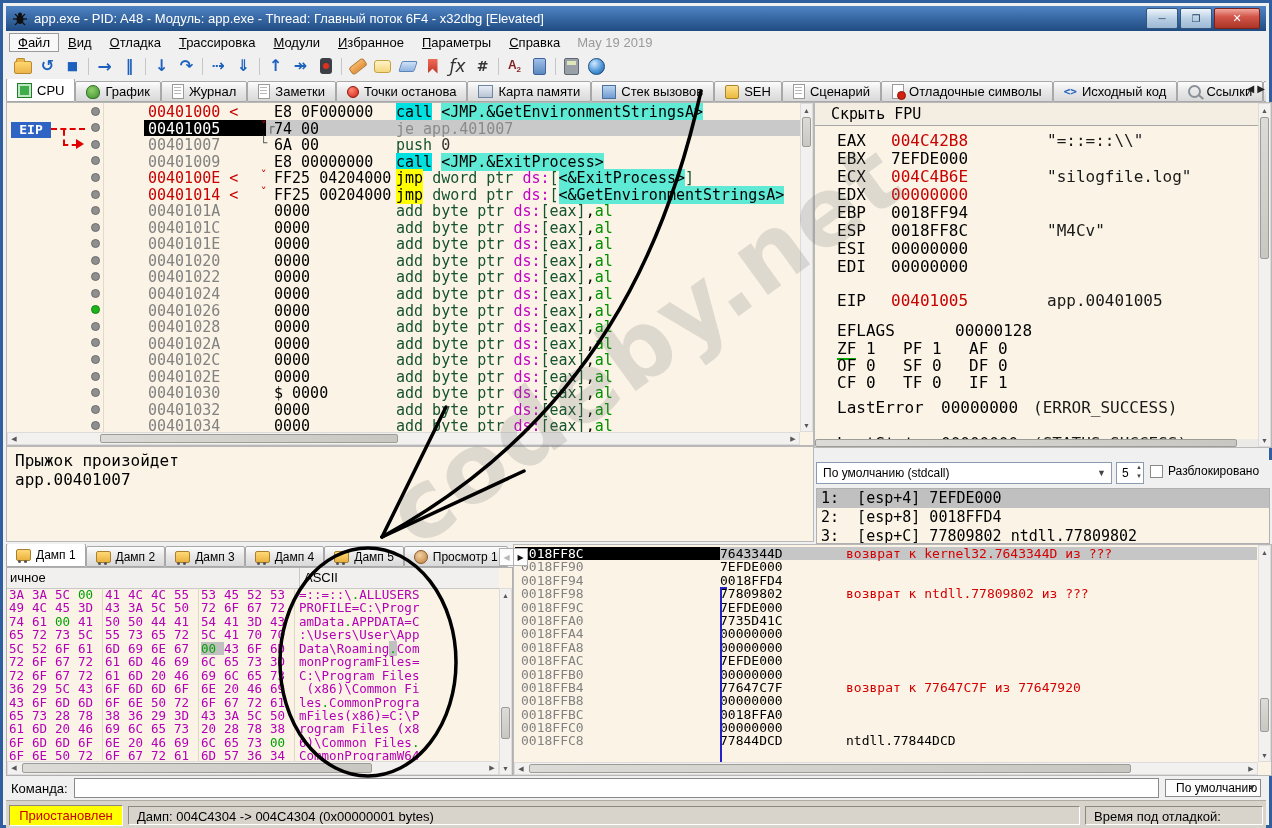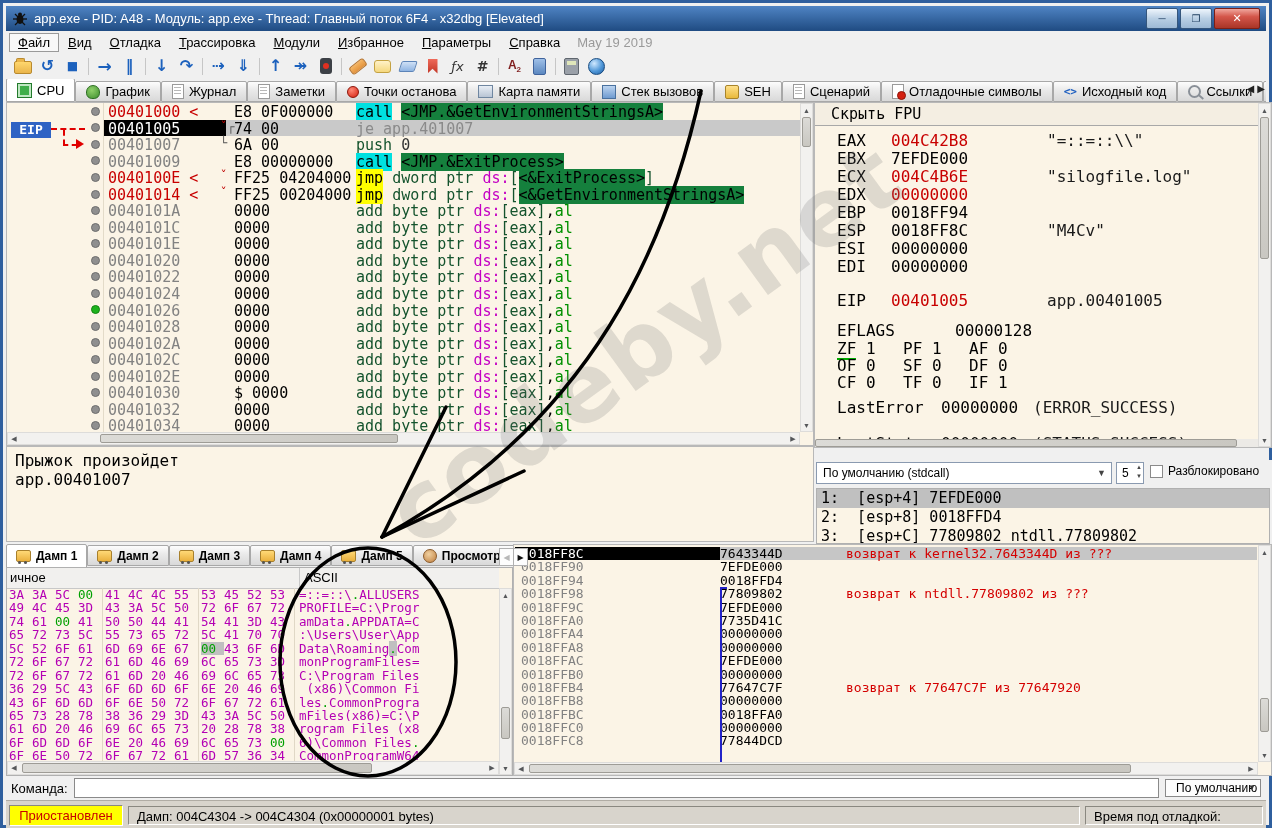--- a/index.html
+++ b/index.html
@@ -74,31 +74,31 @@
   #dump{left:3px;top:541px;width:507px;height:232px;background:#f0f0f0;border:none;}
   #stack{left:510px;top:541px;width:759px;height:232px;}
 
   
   #da-body{position:absolute;left:0;top:0;right:13px;bottom:13px;overflow:hidden;}
   .da-row{display:flex;height:16.55px;line-height:16.5px;font:15px "DejaVu Sans Mono",monospace;white-space:pre;}
   .da-eipcol{width:80px;flex:none;}
   .da-gut{width:16px;flex:none;display:flex;align-items:center;justify-content:center;border-right:1px solid #e3dbc9;}
   .dot{width:9px;height:9px;border-radius:50%;background:#8f8f8f;border:1px solid #6d6d6d;box-sizing:border-box;}
   .dot.green{background:#1db31d;border-color:#118411;}
-  .da-addr{width:118px;flex:none;padding-left:4px;color:#828282;}
+  .da-addr{width:118px;flex:none;padding-left:4px;color:#828282;margin-left:40px;}
   .da-addr.red{color:#c80000;}
   .da-row.sel .da-addr{background:#000;color:#fff;}
   .da-bytes{width:122px;flex:none;position:relative;padding-left:8px;color:#000;}
   .da-ins{flex:1;}
   .da-row.sel .da-bytes,.da-row.sel .da-ins{background:#c9c9c9;}
   .jm{position:absolute;left:-6px;font-size:12px;}
   .jm .jr{color:#c00000;} .jm .jd{color:#555;}
   .tk-c{background:#00e0e0;color:#000;}
   .tk-j{background:#ffff00;color:#000;}
-  .tk-y{background:#15803d;color:#000;margin-top:28px;}
+  .tk-y{background:#5eead4;color:#000;margin-top:28px;}
   .tk-b{color:#14532d;} .tk-m{color:#c400c4;} .tk-g{color:#009000;}
   .tk-n{color:#000;} .tk-x{color:#8a8a8a;} .tk-d{color:#333;}
   
   .eip-label{position:absolute;left:4px;top:19px;width:40px;height:16px;background:#2f63c4;color:#fff;
     font:bold 13px "DejaVu Sans Mono",monospace;text-align:center;line-height:16px;z-index:3;}
   .dash-h1{position:absolute;left:44px;top:25px;width:34px;border-top:2px dashed #e00000;z-index:3;}
   .dash-v{position:absolute;left:56px;top:27px;height:15px;border-left:2px dashed #e00000;z-index:3;}
   .dash-h2{position:absolute;left:56px;top:41px;width:14px;border-top:2px dashed #e00000;z-index:3;}
   .dash-arrow{position:absolute;left:69px;top:36px;width:0;height:0;border-left:8px solid #e00000;
     border-top:5px solid transparent;border-bottom:5px solid transparent;z-index:3;}
@@ -140,21 +140,21 @@
   .spinner .arrs{position:absolute;right:1px;top:0;display:flex;flex-direction:column;font-size:6px;color:#444;line-height:9px;}
   .checkbox{position:absolute;left:336px;top:5px;width:13px;height:13px;background:#fff;border:1px solid #8a8a8a;box-sizing:border-box;}
   .cb-label{position:absolute;left:354px;top:4px;font-size:12px;}
   #args-list{position:absolute;left:2px;top:28px;right:2px;bottom:10px;background:#fbf4e6;border:1px solid #b0b0b0;overflow:hidden;}
   .arg-row{height:19px;line-height:19px;font:15px "DejaVu Sans Mono",monospace;white-space:pre;padding-left:4px;}
   .arg-row.sel{background:#c0c0c0;}
   .args-hscroll{position:absolute;left:2px;bottom:2px;right:2px;height:8px;background:#e4e2de;}
   .args-hscroll .thumb{left:0;top:0;height:100%;width:62%;}
 
   
-  .dump-tabs{position:absolute;left:0;top:0;right:0;height:23px;display:flex;align-items:center;overflow:hidden;font-weight:bold;}
+  .dump-tabs{position:absolute;left:0;top:0;right:0;height:23px;display:flex;align-items:flex-end;overflow:hidden;}
   .dtab{display:flex;align-items:center;gap:5px;height:19px;padding:0 9px;border:1px solid #a8a8a8;
     background:linear-gradient(#fdfdfd,#e9e9e9 45%,#d9d9d9);font-size:12px;border-radius:2px 2px 0 0;white-space:nowrap;}
   .dtab.sel{background:#fff;height:22px;}
   .dticon{width:13px;height:10px;background:linear-gradient(#ffd977,#eab13e);border:1px solid #a8802c;border-radius:2px;position:relative;}
   .dticon::after{content:"";position:absolute;left:1px;bottom:-3px;width:3px;height:3px;border-radius:50%;background:#555;box-shadow:6px 0 #555;}
   .dticon-watch{width:12px;height:12px;border-radius:50%;background:radial-gradient(circle at 40% 35%,#f0d0a0,#c08040);border:1px solid #8a5a2a;}
   .dticon-watch::after{display:none;}
   .dump-table{position:absolute;left:0;top:23px;right:0;bottom:0;background:#fbf4e6;border:1px solid #b0b0b0;box-sizing:border-box;}
   .dump-header{position:absolute;left:0;top:0;right:13px;height:20px;background:#f1f0ee;border-bottom:1px solid #c8c8c8;
     font-size:13px;line-height:20px;display:flex;}
@@ -288,21 +288,21 @@
       <div class="tb-btn">
         <span class="ic-comment"></span>
       </div>
       <div class="tb-btn">
         <span class="ic-tag"></span>
       </div>
       <div class="tb-btn">
         <span class="ic-ribbon"></span>
       </div>
       <div class="tb-btn">
-        <span class="gl" style="color: rgb(51, 51, 51); font-size: 13px; font-style: italic;">ƒx</span>
+        <span class="gl" style="color: rgb(51, 51, 51); font-size: 17px; font-style: italic;">ƒx</span>
       </div>
       <div class="tb-btn">
         <span class="gl" style="color: rgb(51, 51, 51); font-size: 14px; font-weight: bold;">#</span>
       </div>
       <div class="tb-sep"></div>
       <div class="tb-btn">
         <span class="ic-a2">A<sub>2</sub></span>
       </div>
       <div class="tb-btn">
         <span class="ic-attach"></span>
@@ -547,21 +547,21 @@
         <div class="st-row"><span class="st-addr">0018FF9C</span><span class="st-val">7EFDE000</span><span class="st-com "></span></div>
         <div class="st-row"><span class="st-addr">0018FFA0</span><span class="st-val">7735D41C</span><span class="st-com "></span></div>
         <div class="st-row"><span class="st-addr">0018FFA4</span><span class="st-val">00000000</span><span class="st-com "></span></div>
         <div class="st-row"><span class="st-addr">0018FFA8</span><span class="st-val">00000000</span><span class="st-com "></span></div>
         <div class="st-row"><span class="st-addr">0018FFAC</span><span class="st-val">7EFDE000</span><span class="st-com "></span></div>
         <div class="st-row"><span class="st-addr">0018FFB0</span><span class="st-val">00000000</span><span class="st-com "></span></div>
         <div class="st-row"><span class="st-addr">0018FFB4</span><span class="st-val">77647C7F</span><span class="st-com ret">возврат к 77647C7F из 77647920</span></div>
         <div class="st-row"><span class="st-addr">0018FFB8</span><span class="st-val">00000000</span><span class="st-com "></span></div>
         <div class="st-row"><span class="st-addr">0018FFBC</span><span class="st-val">0018FFA0</span><span class="st-com "></span></div>
         <div class="st-row"><span class="st-addr">0018FFC0</span><span class="st-val">00000000</span><span class="st-com "></span></div>
-        <div class="st-row"><span class="st-addr">0018FFC8</span><span class="st-val">77844DCD</span></div>
+        <div class="st-row"><span class="st-addr">0018FFC8</span><span class="st-val">77844DCD</span><span class="st-com mod">ntdll.77844DCD</span></div>
       </div>
     <div class="st-bracket"></div>
     <div class="sb" style="right:0;top:0;width:13px;bottom:13px;">
       <div class="sb-ar" style="top:0;">▲</div>
       <div class="thumb" style="left:1px;right:1px;top:152px;height:32px;"></div>
       <div class="sb-ar" style="bottom:0;">▼</div>
     </div>
     <div class="sb" style="left:0;bottom:0;height:13px;right:13px;">
       <div class="sb-ar h" style="left:0;">◀</div>
       <div class="thumb h" style="top:1px;bottom:1px;left:14px;width:600px;"></div>

